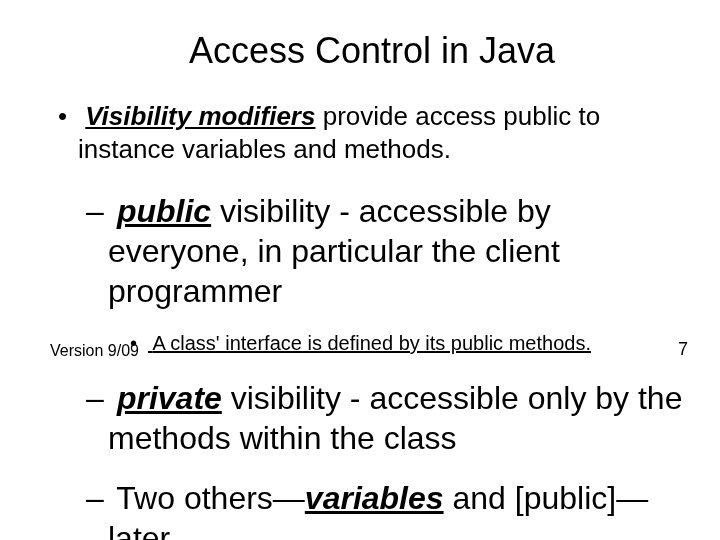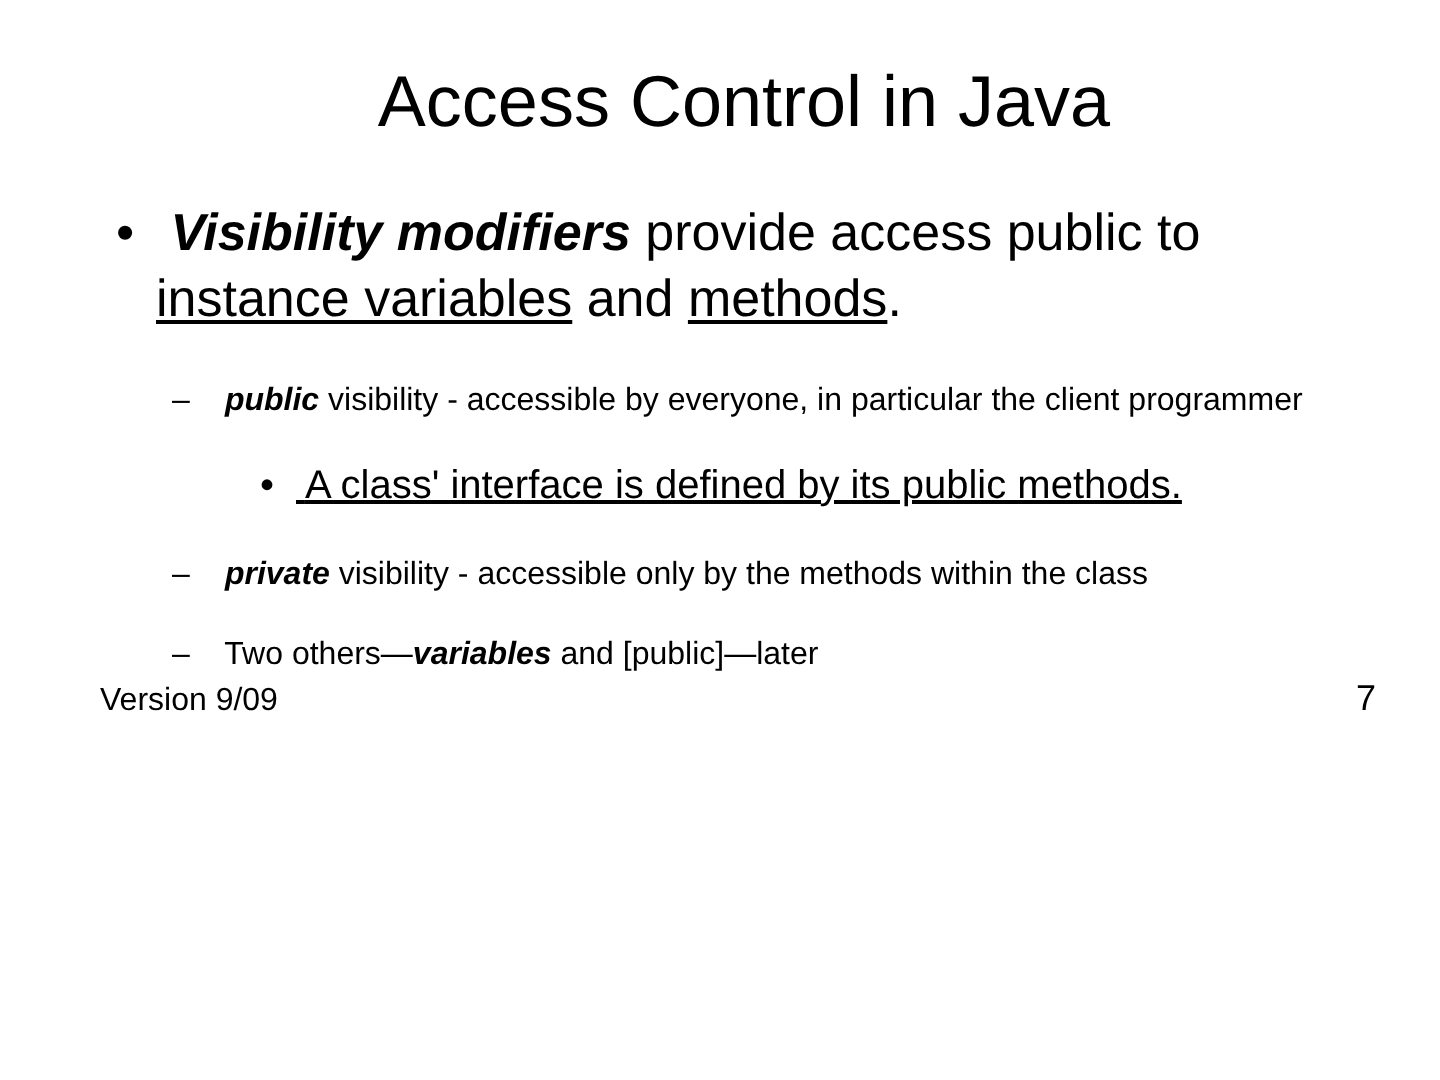--- a/index.html
+++ b/index.html
@@ -31,42 +31,42 @@
     font-size: 26px;
     margin: 0 0 26px 26px;
     line-height: 1.25;
   }
   .b1 .bullet {
     display: inline-block;
     width: 20px;
     margin-left: -20px;
   }
   .b2 {
-    font-size: 16px;
+    font-size: 32px;
     margin: 0 0 20px 56px;
     line-height: 1.25;
   }
   .b2 .dash {
     display: inline-block;
     width: 22px;
     margin-left: -22px;
   }
   .b3 {
     font-size: 20px;
     margin: 0 0 22px 96px;
     line-height: 1.25;
     text-decoration: underline;
   }
   .b3 .dot {
     display: inline-block;
     width: 18px;
     margin-left: -18px;
   }
-  .bi { font-style: italic; font-weight: bold; }
-  .u { text-decoration: underline; }
+  .bi { font-style: italic; font-weight: bold; text-decoration: underline; }
+  .u { }
   .footer-left {
     position: absolute;
     left: 38px;
     bottom: 20px;
     font-size: 16px;
   }
   .footer-right {
     position: absolute;
     right: 44px;
     bottom: 20px;

